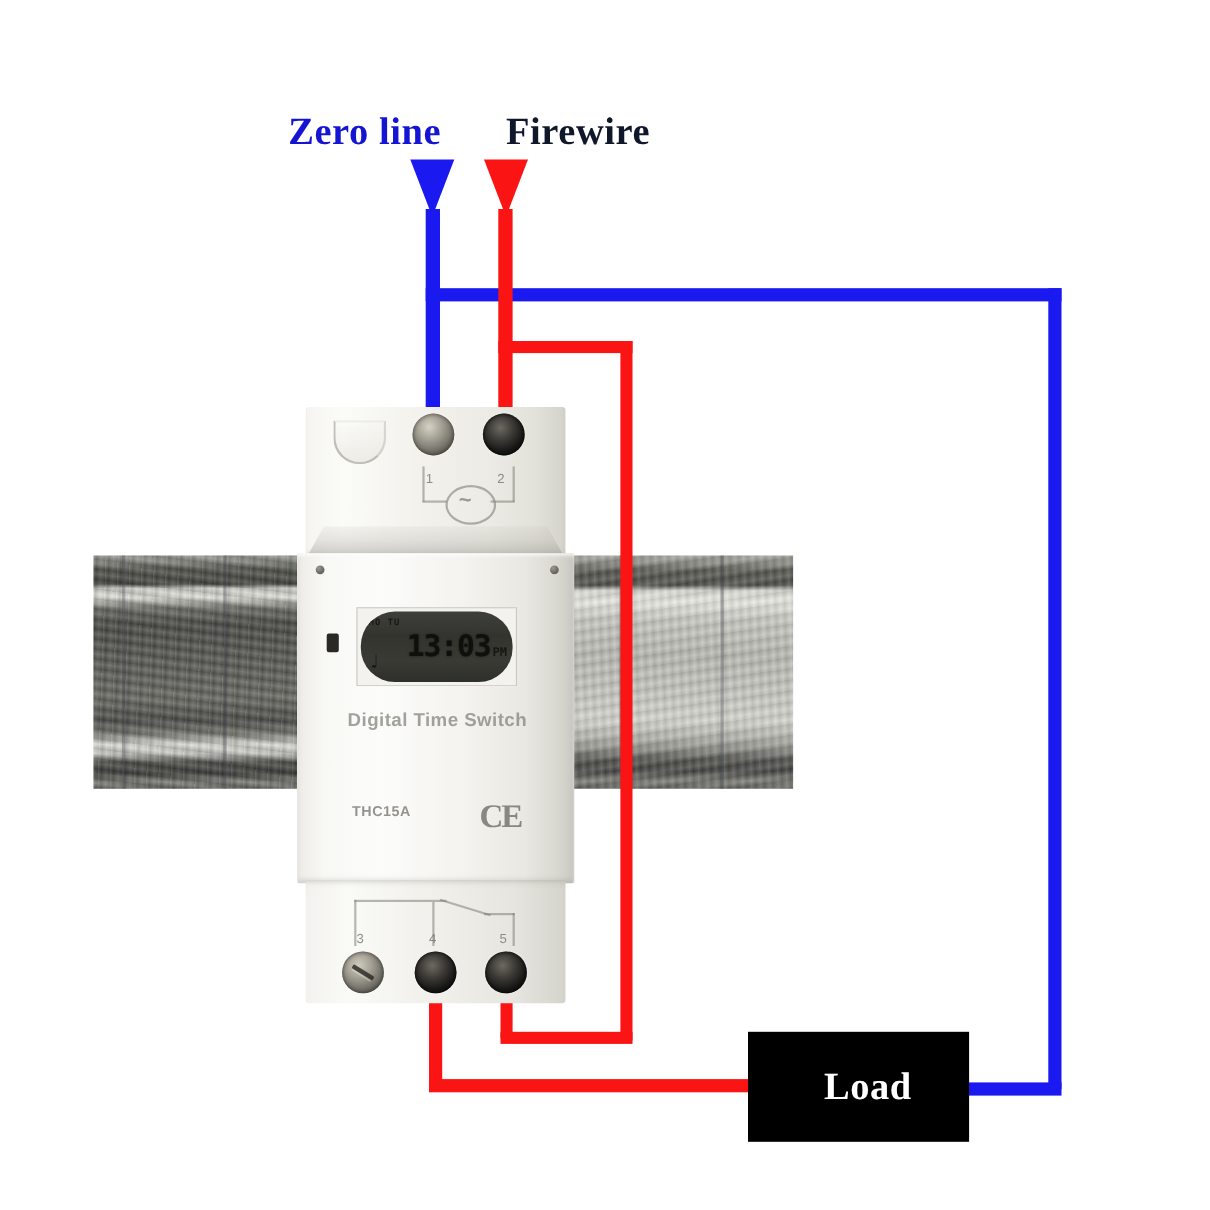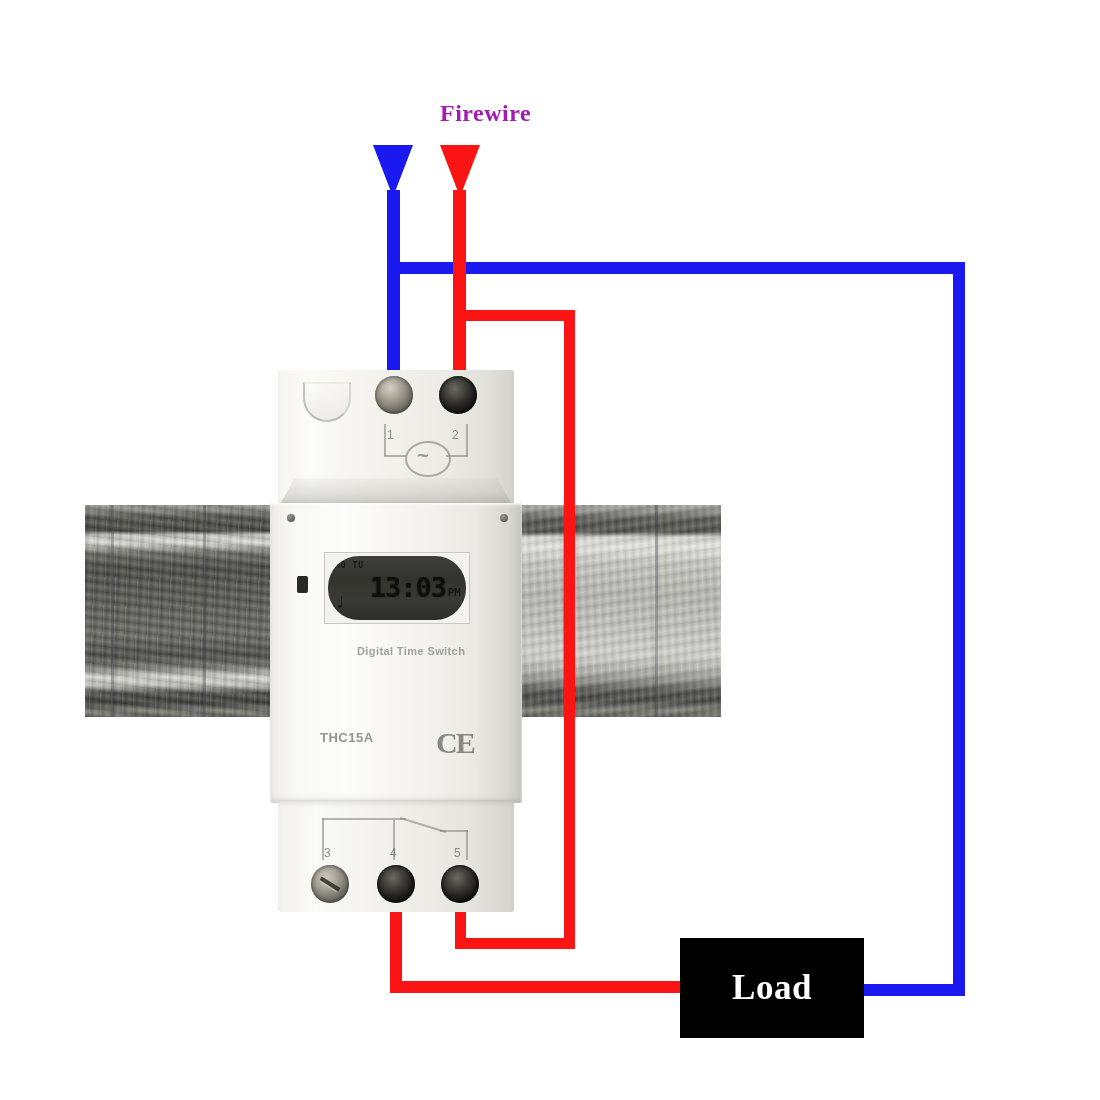--- a/index.html
+++ b/index.html
@@ -25,24 +25,24 @@
     white-space: nowrap;
     letter-spacing: 0.5px;
   }
   #zero-line-label {
     left: 262px;
     top: 100px;
     font-size: 35px;
     color: #1414d2;
   }
   #firewire-label {
-    left: 440px;
+    left: 460px;
     top: 100px;
-    font-size: 24px;
-    color: #a21caf;
+    font-size: 35px;
+    color: #0f172a;
   }
   
   .wire {
     position: absolute;
   }
   .wire-blue { background: #1a1af0; }
   .wire-red  { background: #fa1414; }
 
   
   .arrow {
@@ -271,26 +271,25 @@
     font-family: "DejaVu Sans Mono", monospace;
     font-size: 17px;
     font-weight: bold;
     color: rgba(16,16,14,0.85);
   }
   #brand-text {
     position: absolute;
     left: 316px; top: 645px;
     width: 180px;
     font-family: "Liberation Sans", sans-serif;
-    font-size: 11px;
+    font-size: 17px;
     font-weight: bold;
     color: rgba(128,126,119,0.72);
     letter-spacing: 0.4px;
     text-align: left;
-    margin-left: 41px;
   }
   #model-text {
     position: absolute;
     left: 320px; top: 730px;
     font-family: "Liberation Sans", sans-serif;
     font-size: 13px;
     font-weight: bold;
     color: rgba(120,118,111,0.78);
     letter-spacing: 0.5px;
   }
@@ -315,34 +314,36 @@
 
   
   #load-box {
     position: absolute;
     left: 680px; top: 938px;
     width: 184px; height: 100px;
     background: #000000;
     display: flex;
     align-items: center;
     justify-content: center;
+    padding-left: 17px;
   }
   #load-label {
     font-family: "Liberation Serif", serif;
     font-size: 35px;
     font-weight: bold;
     color: #ffffff;
     letter-spacing: 0.5px;
   }
 </style>
 </head>
 <body>
 
 <div id="stage">
 
+  <div class="lbl" id="zero-line-label">Zero line</div>
   <div class="lbl" id="firewire-label">Firewire</div>
 
   <div class="rail rail-left">
     <div class="rail-notch" style="left:26px;"></div>
     <div class="rail-notch" style="left:118px;"></div>
     <div class="rail-notch" style="left:196px;"></div>
   </div>
   <div class="rail rail-right">
     <div class="rail-notch" style="left:48px;"></div>
     <div class="rail-notch" style="left:140px;"></div>

